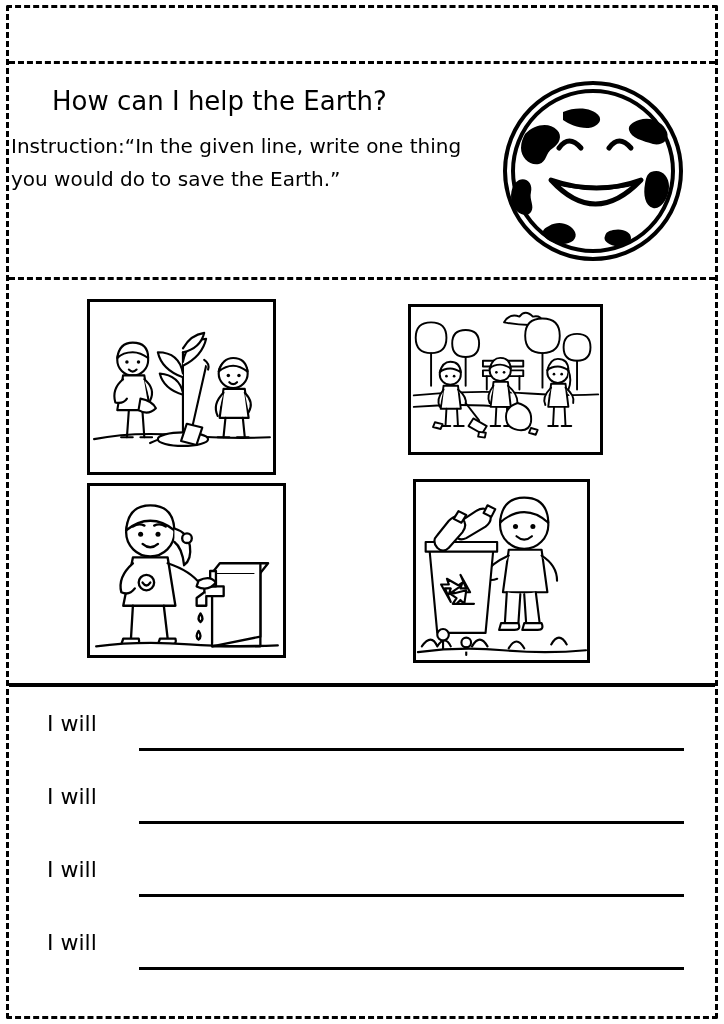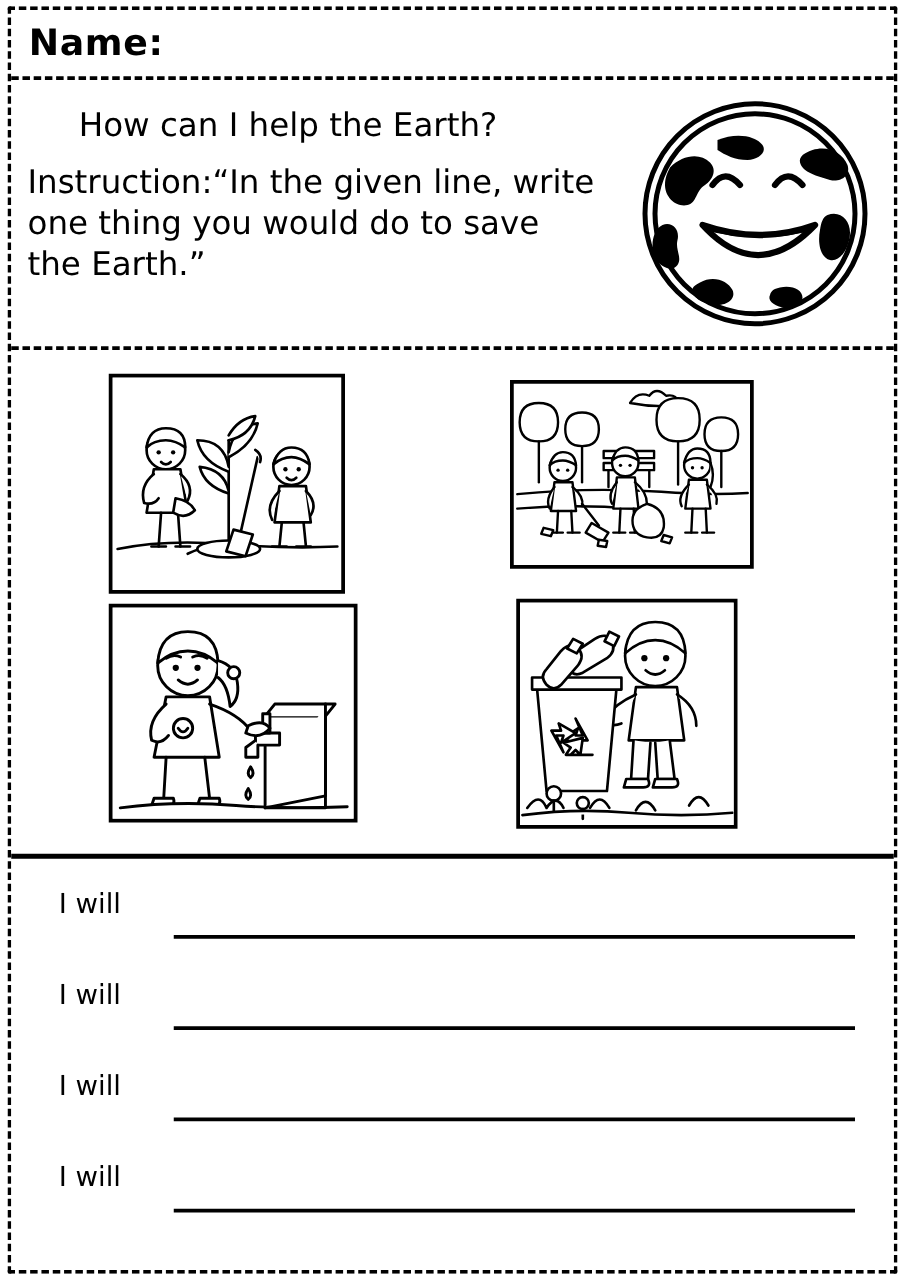--- a/index.html
+++ b/index.html
@@ -69,41 +69,41 @@
     left: 9px;
     top: 683px;
     width: 706px;
     height: 4px;
     background: #000;
   }
 
   
   .header-block {
     position: absolute;
-    left: 11px;
+    left: 0;
     top: 64px;
     width: 706px;
     height: 213px;
     text-decoration: underline;
   }
   .title {
     position: absolute;
     left: 52px;
     top: 22px;
     font-size: 26px;
     font-weight: 400;
     font-family: "DejaVu Sans", sans-serif;
     white-space: nowrap;
   }
   .instruction {
     position: absolute;
     left: 11px;
     top: 66px;
     width: 460px;
-    font-size: 26px;
+    font-size: 20px;
     line-height: 33px;
     font-family: "DejaVu Sans", sans-serif;
   }
 
   
   .earth {
     position: absolute;
     left: 489px;
     top: 12px;
     width: 208px;
@@ -169,23 +169,20 @@
     background: #000;
   }
 </style>
 </head>
 <body>
 
 <div class="sheet">
 
   <div class="frame"></div>
 
-  <div class="name-row">
-    <span class="name-label">Name:</span>
-  </div>
   <div class="divider divider-1"></div>
 
   <div class="header-block">
     <div class="title">How can I help the Earth?</div>
     <div class="instruction">Instruction:“In the given line, write one thing you would do to save the Earth.”</div>
 
     <div class="earth">
       <svg viewBox="0 0 208 190" xmlns="http://www.w3.org/2000/svg">
         <g fill="none" stroke="#000" stroke-width="4">
           <circle cx="104" cy="95" r="88" fill="#fff"></circle>

